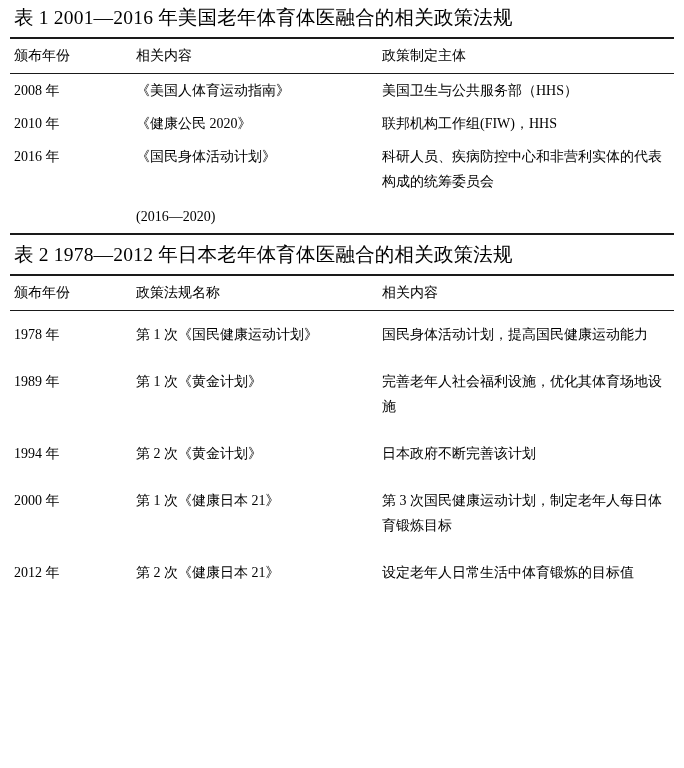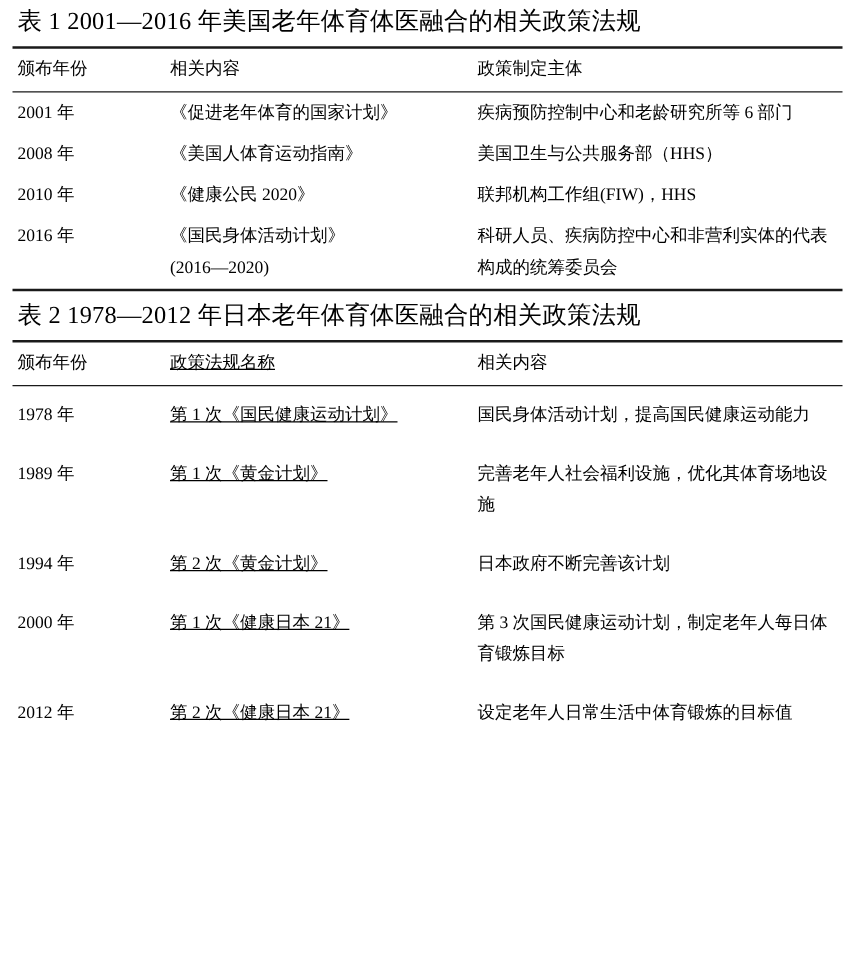--- a/index.html
+++ b/index.html
@@ -63,26 +63,27 @@
   .t1 td.c1, .t1 th.c1 { padding-left: 4px; }
   .t1 td.c2, .t1 th.c2 { padding-left: 8px; }
   .t1 td.c3, .t1 th.c3 { padding-left: 2px; }
   .t1 td { padding-top: 4px; padding-bottom: 4px; }
 
   
   .t2 col.c1 { width: 118px; }
   .t2 col.c2 { width: 252px; }
   .t2 col.c3 { width: 294px; }
   .t2 td.c1, .t2 th.c1 { padding-left: 4px; }
-  .t2 td.c2, .t2 th.c2 { padding-left: 8px; text-decoration: underline; }
+  .t2 td.c2, .t2 th.c2 { padding-left: 8px; }
   .t2 td.c3, .t2 th.c3 { padding-left: 2px; }
   .t2 td { padding-top: 11px; padding-bottom: 11px; }
 
   .sub {
     display: block;
+    margin-top: 35px;
   }
   .spacer-2 { height: 2px; }
 </style>
 </head>
 <body>
 
 <div class="page">
 
   <div class="table-block">
     <div class="tbl-caption">表 1 2001—2016 年美国老年体育体医融合的相关政策法规</div>
@@ -102,25 +103,20 @@
       </thead>
     </table>
     <div class="rule-thin"></div>
     <table class="t1">
       <colgroup>
           <col class="c1">
           <col class="c2">
           <col class="c3">
         </colgroup>
       <tbody>
-        <tr>
-          <td class="c1">2001 年</td>
-          <td class="c2">《促进老年体育的国家计划》</td>
-          <td class="c3">疾病预防控制中心和老龄研究所等 6 部门</td>
-        </tr>
         <tr>
           <td class="c1">2008 年</td>
           <td class="c2">《美国人体育运动指南》</td>
           <td class="c3">美国卫生与公共服务部（HHS）</td>
         </tr>
         <tr>
           <td class="c1">2010 年</td>
           <td class="c2">《健康公民 2020》</td>
           <td class="c3">联邦机构工作组(FIW)，HHS</td>
         </tr>

